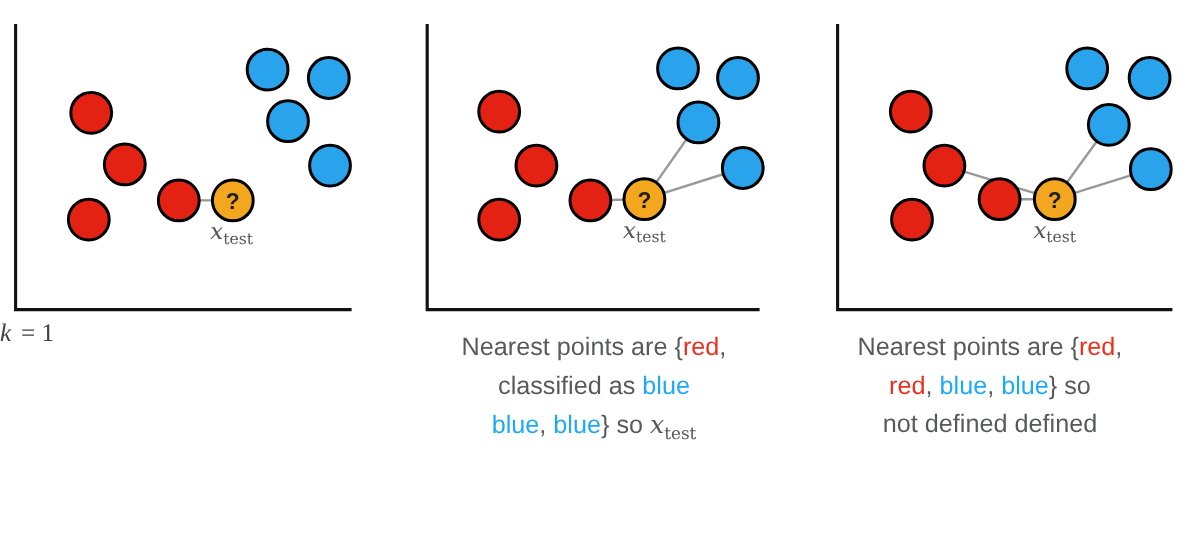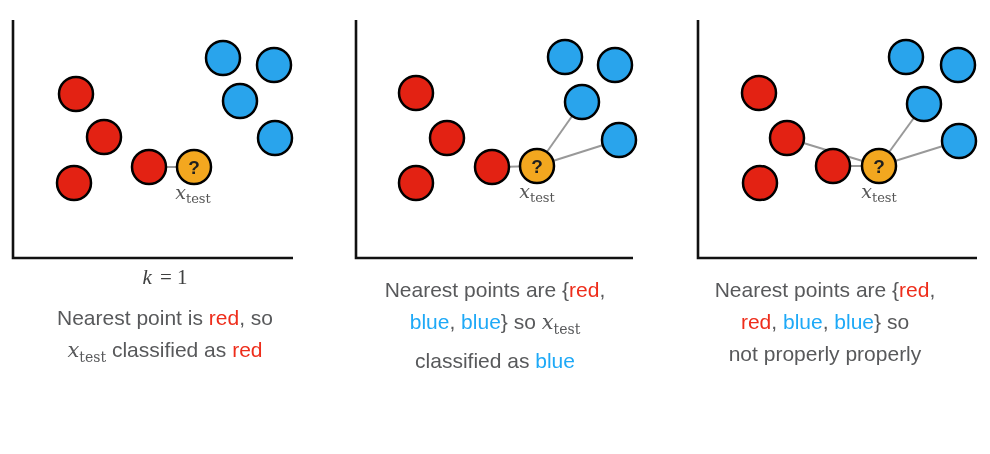--- a/index.html
+++ b/index.html
@@ -1,21 +1,20 @@
 <!DOCTYPE html>
 <html><head>
 <meta charset="utf-8">
 <style>
   html,body{margin:0;padding:0;background:#ffffff;}
   body{width:990px;height:454px;overflow:hidden;font-family:"Liberation Sans",sans-serif;}
   .panels{display:flex;width:990px;}
   .panel{width:330px;flex:0 0 330px;}
   .panel svg{display:block;}
   .k-label{
-    text-align:center;
     font-family:"Liberation Serif","DejaVu Serif",serif;
     font-size:21px;
     color:#3f4040;
     margin-top:2px;
     height:26px;
     line-height:26px;
   }
   .k-label i{font-style:italic;padding-right:3px;}
   .caption{
     margin-top:12px;
@@ -51,24 +50,20 @@
         <circle cx="74" cy="183" r="17" fill="#e32213" stroke="#000000" stroke-width="2.5"></circle>
         <circle cx="223" cy="58" r="17" fill="#29a4ec" stroke="#000000" stroke-width="2.5"></circle>
         <circle cx="274" cy="65" r="17" fill="#29a4ec" stroke="#000000" stroke-width="2.5"></circle>
         <circle cx="240" cy="101" r="17" fill="#29a4ec" stroke="#000000" stroke-width="2.5"></circle>
         <circle cx="275" cy="138" r="17" fill="#29a4ec" stroke="#000000" stroke-width="2.5"></circle>
         <circle cx="194" cy="167" r="17" fill="#f3a71f" stroke="#000000" stroke-width="2.5"></circle>
         <text x="194" y="174" text-anchor="middle" font-size="19" font-weight="bold" fill="#1f1f1f" font-family="&quot;Liberation Sans&quot;,sans-serif">?</text>
         <text x="193" y="199" text-anchor="middle" font-size="19" font-style="italic" font-family="&quot;DejaVu Serif&quot;,serif" fill="#555555">x<tspan dy="4" font-size="13" font-style="normal">test</tspan></text>
       </svg>
     <div class="k-label"><i>k</i><span> = 1</span></div>
-    <div class="caption">
-        <div class="cap-line"><span>Nearest point is </span><span style="color: rgb(238, 45, 27);">red</span><span>, so</span></div>
-        <div class="cap-line"><span class="xtest-inline"><i>x</i><span class="sub">test</span></span><span> classified as </span><span style="color: rgb(238, 45, 27);">red</span></div>
-      </div>
   </div>
 
   <div class="panel">
     <svg width="330" height="262" viewBox="0 0 330 262">
         <path d="M 26 20 L 26 258 L 303 258" fill="none" stroke="#111111" stroke-width="2.6"></path>
         <line x1="162" y1="167" x2="207" y2="166" stroke="#999999" stroke-width="2"></line>
         <line x1="252" y1="102" x2="207" y2="166" stroke="#999999" stroke-width="2"></line>
         <line x1="289" y1="140" x2="207" y2="166" stroke="#999999" stroke-width="2"></line>
         <circle cx="86" cy="93" r="17" fill="#e32213" stroke="#000000" stroke-width="2.5"></circle>
         <circle cx="117" cy="138" r="17" fill="#e32213" stroke="#000000" stroke-width="2.5"></circle>
@@ -77,22 +72,22 @@
         <circle cx="235" cy="57" r="17" fill="#29a4ec" stroke="#000000" stroke-width="2.5"></circle>
         <circle cx="285" cy="65" r="17" fill="#29a4ec" stroke="#000000" stroke-width="2.5"></circle>
         <circle cx="252" cy="102" r="17" fill="#29a4ec" stroke="#000000" stroke-width="2.5"></circle>
         <circle cx="289" cy="140" r="17" fill="#29a4ec" stroke="#000000" stroke-width="2.5"></circle>
         <circle cx="207" cy="166" r="17" fill="#f3a71f" stroke="#000000" stroke-width="2.5"></circle>
         <text x="207" y="173" text-anchor="middle" font-size="19" font-weight="bold" fill="#1f1f1f" font-family="&quot;Liberation Sans&quot;,sans-serif">?</text>
         <text x="207" y="198" text-anchor="middle" font-size="19" font-style="italic" font-family="&quot;DejaVu Serif&quot;,serif" fill="#555555">x<tspan dy="4" font-size="13" font-style="normal">test</tspan></text>
       </svg>
     <div class="caption">
         <div class="cap-line"><span>Nearest points are {</span><span style="color: rgb(238, 45, 27);">red</span><span>,</span></div>
+        <div class="cap-line"><span>classified as </span><span style="color: rgb(30, 169, 247);">blue</span></div>
         <div class="cap-line"><span style="color: rgb(30, 169, 247);">blue</span><span>, </span><span style="color: rgb(30, 169, 247);">blue</span><span>} so </span><span class="xtest-inline"><i>x</i><span class="sub">test</span></span></div>
-        <div class="cap-line"><span>classified as </span><span style="color: rgb(30, 169, 247);">blue</span></div>
       </div>
   </div>
 
   <div class="panel">
     <svg width="330" height="262" viewBox="0 0 330 262">
         <path d="M 38 20 L 38 258 L 317 258" fill="none" stroke="#111111" stroke-width="2.6"></path>
         <line x1="127" y1="138" x2="219" y2="166" stroke="#999999" stroke-width="2"></line>
         <line x1="173" y1="166" x2="219" y2="166" stroke="#999999" stroke-width="2"></line>
         <line x1="264" y1="104" x2="219" y2="166" stroke="#999999" stroke-width="2"></line>
         <line x1="299" y1="141" x2="219" y2="166" stroke="#999999" stroke-width="2"></line>
@@ -104,17 +99,17 @@
         <circle cx="298" cy="65" r="17" fill="#29a4ec" stroke="#000000" stroke-width="2.5"></circle>
         <circle cx="264" cy="104" r="17" fill="#29a4ec" stroke="#000000" stroke-width="2.5"></circle>
         <circle cx="299" cy="141" r="17" fill="#29a4ec" stroke="#000000" stroke-width="2.5"></circle>
         <circle cx="219" cy="166" r="17" fill="#f3a71f" stroke="#000000" stroke-width="2.5"></circle>
         <text x="219" y="173" text-anchor="middle" font-size="19" font-weight="bold" fill="#1f1f1f" font-family="&quot;Liberation Sans&quot;,sans-serif">?</text>
         <text x="219" y="198" text-anchor="middle" font-size="19" font-style="italic" font-family="&quot;DejaVu Serif&quot;,serif" fill="#555555">x<tspan dy="4" font-size="13" font-style="normal">test</tspan></text>
       </svg>
     <div class="caption">
         <div class="cap-line"><span>Nearest points are {</span><span style="color: rgb(238, 45, 27);">red</span><span>,</span></div>
         <div class="cap-line"><span style="color: rgb(238, 45, 27);">red</span><span>, </span><span style="color: rgb(30, 169, 247);">blue</span><span>, </span><span style="color: rgb(30, 169, 247);">blue</span><span>} so</span></div>
-        <div class="cap-line"><span>not properly properly</span></div>
+        <div class="cap-line"><span>not defined defined</span></div>
       </div>
   </div>
 
 </div>
 
 </body></html>

